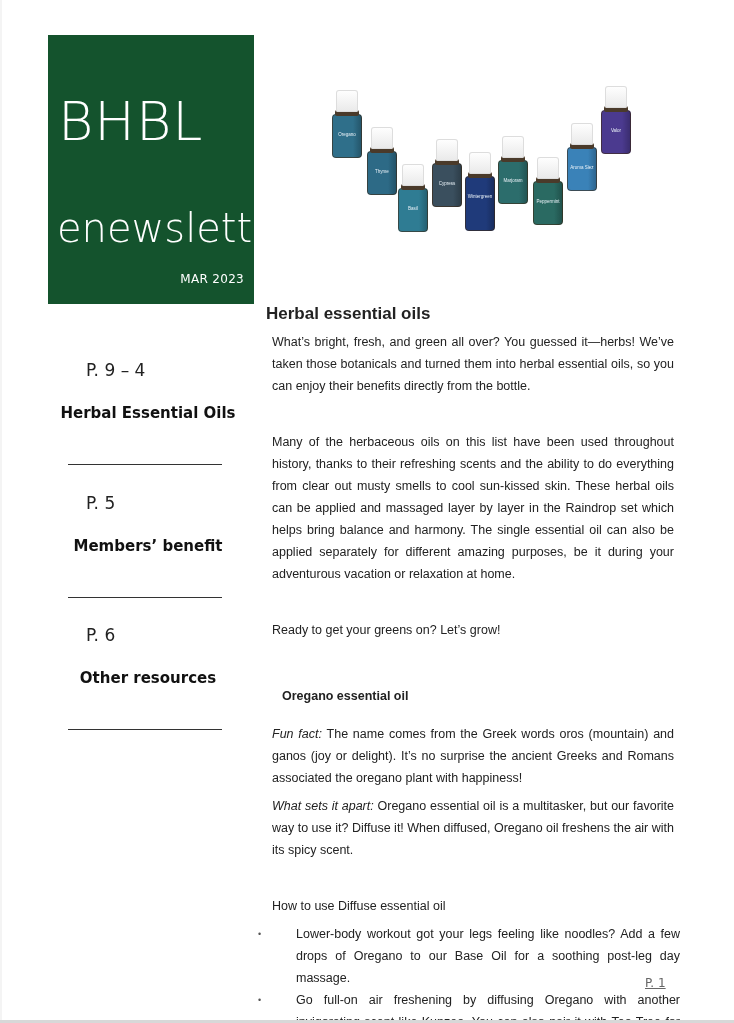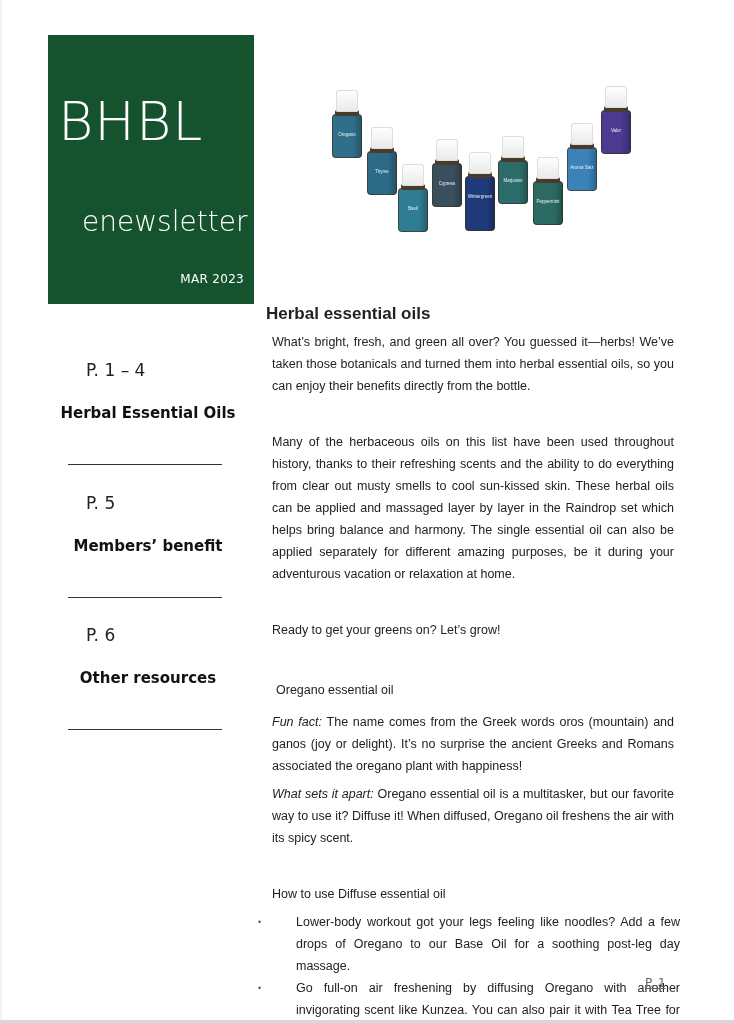--- a/index.html
+++ b/index.html
@@ -10,21 +10,21 @@
   .bottom-rule { position: absolute; left: 0; right: 0; top: 1020px; height: 3px; background: #d8d8d8; }
   .left-edge { position: absolute; left: 0; top: 0; width: 2px; height: 1020px; background: #f4f4f4; }
 
   
   .masthead {
     position: absolute; left: 48px; top: 35px; width: 206px; height: 269px;
     background: #2f6593; color: #fff;
     font-family: "DejaVu Sans", sans-serif;
   }
   .masthead .title { position: absolute; left: 10px; top: 60px; font-size: 54px; font-weight: 300; letter-spacing: 1px; line-height: 1; }
-  .masthead .subtitle { position: absolute; left: 9px; top: 173px; font-size: 28px; font-weight: 300; line-height: 1; margin-left: 25px; }
+  .masthead .subtitle { position: absolute; left: 9px; top: 173px; font-size: 40px; font-weight: 300; line-height: 1; }
   .masthead .date { position: absolute; right: 10px; top: 237px; font-size: 12px; letter-spacing: 0.3px; }
 
   
   .toc { position: absolute; left: 60px; top: 340px; width: 180px; font-family: "DejaVu Sans", sans-serif; }
   .toc-section { position: absolute; left: 0; width: 180px; }
   .toc-page { position: absolute; left: 26px; font-size: 17px; color: #222; }
   .toc-title { position: absolute; left: 0; width: 176px; text-align: center; font-size: 15px; font-weight: 600; color: #111; }
   .toc-divider { position: absolute; left: 8px; width: 154px; height: 0; border-top: 1.5px solid #333; }
 
   
@@ -43,42 +43,42 @@
   .bottle .lbl {
     position: absolute; left: 0; right: 0; top: 18px; text-align: center;
     font-size: 4.5px; color: #eaf2f8; font-family: "Liberation Sans", sans-serif; white-space: nowrap; overflow: hidden;
   }
 
   
   .article { position: absolute; left: 266px; top: 303px; width: 414px; font-family: "Liberation Sans", sans-serif; font-size: 12.5px; line-height: 22px; color: #222; }
   .article h1 { margin: 0; font-size: 17px; font-weight: bold; line-height: 22px; color: #222; }
   .article p { margin: 6px; text-align: justify; }
   .article .gap { height: 22px; }
-  .article h2 { margin: 10px; font-size: 12.5px; font-weight: normal; line-height: 22px; }
+  .article h2 { margin: 16px; font-size: 12.5px; font-weight: bold; line-height: 22px; }
   .article em { font-style: italic; }
   .article ul { list-style: none; margin: 0; padding: 0; }
   .article li { position: relative; padding-left: 30px; text-align: justify; }
   .article li .bullet { position: absolute; left: -8px; top: 0; font-size: 9px; color: #555; }
 
   .page-no { position: absolute; left: 645px; top: 976px; font-family: "DejaVu Sans", sans-serif; font-size: 12px; color: #666; text-decoration: underline; }
 </style>
 </head>
 <body>
 
 <div class="left-edge"></div>
 
 <div class="masthead" style="background: #14532d;">
   <div class="title">BHBL</div>
   <div class="subtitle">enewsletter</div>
   <div class="date">MAR  2023</div>
 </div>
 
 <div class="toc">
   <div class="toc-section" style="top:0">
-    <div class="toc-page" style="top:20px">P. 1 – 4</div>
+    <div class="toc-page" style="top:20px">P. 9 – 4</div>
     <div class="toc-title" style="top:64px">Herbal Essential Oils</div>
     <div class="toc-divider" style="top:124px"></div>
   </div>
   <div class="toc-section" style="top:133px">
     <div class="toc-page" style="top:20px">P. 5</div>
     <div class="toc-title" style="top:64px">Members’ benefit</div>
     <div class="toc-divider" style="top:124px"></div>
   </div>
   <div class="toc-section" style="top:265px">
     <div class="toc-page" style="top:20px">P. 6</div>

